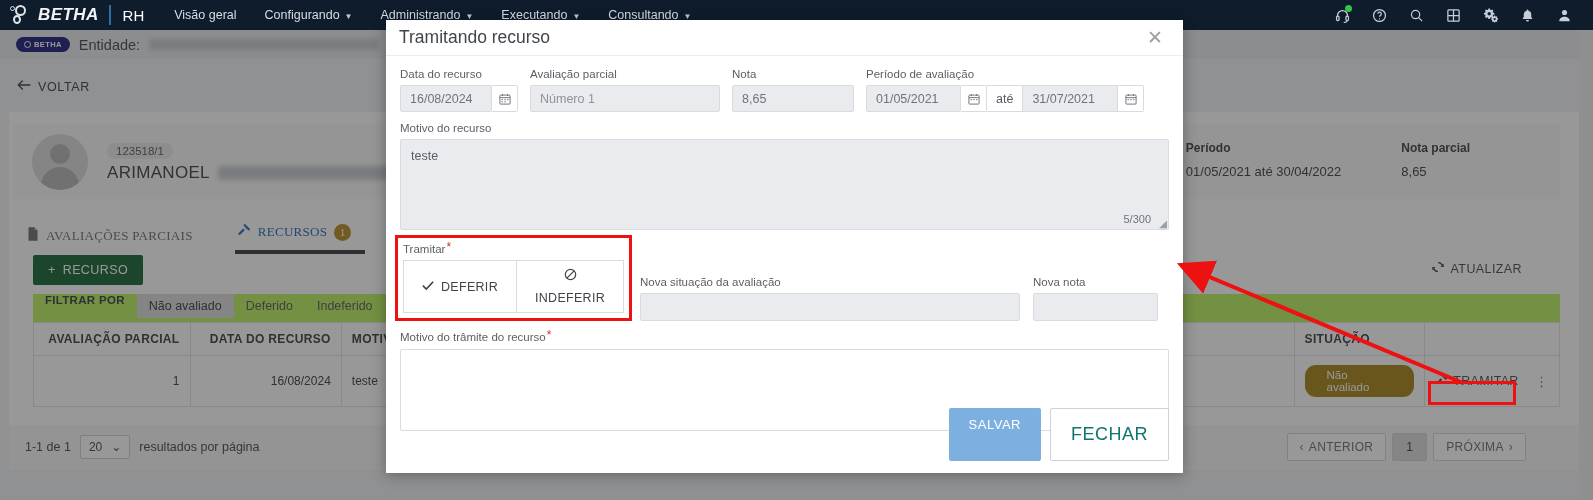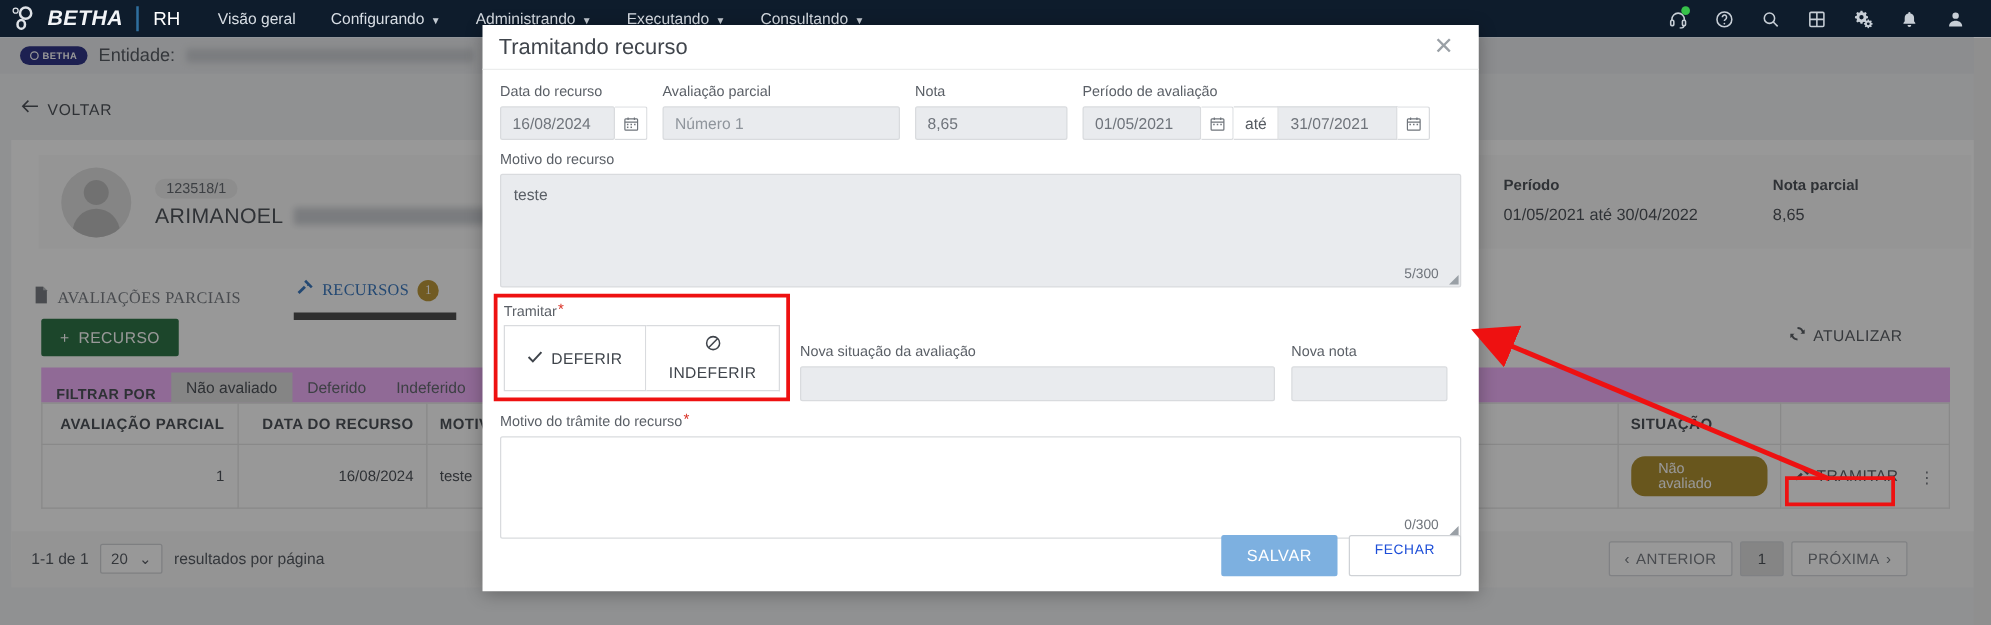--- a/index.html
+++ b/index.html
@@ -58,57 +58,57 @@
   
   .voltar { position: absolute; top: 78px; left: 16px; display: flex; align-items: center; gap: 6px; color: #3f444b; }
   .voltar .txt { font-size: 12.5px; letter-spacing: .6px; }
 
   
   .card {
     position: absolute; top: 112px; left: 9px; width: 1575px; height: 345px;
     background: #ffffff;
   }
   .profile {
-    position: absolute; top: 12px; left: 22px; width: 1546px; height: 75px;
+    position: absolute; top: 12px; left: 5px; width: 1546px; height: 75px;
     background: #fafafa; display: flex; align-items: center; padding: 0 18px;
   }
   .avatar { width: 56px; height: 56px; border-radius: 50%; background: #dcdcdc; position: relative; overflow: hidden; flex: 0 0 auto; }
   .avatar .head { position: absolute; left: 18px; top: 10px; width: 20px; height: 20px; border-radius: 50%; background: #b9b9b9; }
   .avatar .body { position: absolute; left: 9px; top: 33px; width: 38px; height: 30px; border-radius: 19px 19px 0 0; background: #b9b9b9; }
   .pinfo { margin-left: 19px; }
   .pcode { display:inline-block; background:#ececec; color:#5a5f66; font-size:11.5px; border-radius:9px; padding:2px 9px; }
   .pname { font-size: 17px; color: #41464d; letter-spacing: .3px; margin-top: 4px; display:flex; align-items:center; gap: 8px; }
   .pright { margin-left: auto; display: flex; gap: 0px; align-items: flex-start; }
   .pcol { padding-right: 60px; }
   .pcol.last { padding-right: 72px; }
   .pcol-h { font-size: 12px; font-weight: bold; color: #41464d; }
   .pcol-v { font-size: 13px; color: #41464d; margin-top: 9px; }
   .pcol-pre { font-size: 13px; color: #41464d; margin-top: 26px; padding-right: 40px; }
 
   
   .tabs { position: absolute; top: 103px; left: 16px; display: flex; gap: 0px; align-items: flex-end; font-family: Liberation Serif, serif; }
   .tab { display: flex; align-items: center; gap: 7px; padding: 8px 14px 9px 2px; font-size: 13px; color: #6f747b; letter-spacing: .3px; }
-  .tab.active { color: #2a6ebb; border-bottom: 6px solid #404040; padding-right: 14px; margin-left: 28px; }
+  .tab.active { color: #2a6ebb; border-bottom: 4px solid #404040; padding-right: 14px; margin-left: 28px; }
   .tab-badge { background: #b8902a; color: #fff; border-radius: 50%; width: 17px; height: 17px; font-size: 10.5px; display: flex; align-items: center; justify-content: center; }
 
   
   .btn-recurso {
     position: absolute; top: 143px; left: 24px; background: #1e6b3a; color: #fff;
     font-size: 12.5px; letter-spacing: .4px; padding: 8px 15px; border-radius: 2px;
     display: flex; align-items: center; gap: 7px;
   }
   .btn-atualizar {
     position: absolute; top: 148px; right: 62px; display: flex; align-items: center; gap: 6px;
     color: #4d5258; font-size: 12.5px; letter-spacing: .4px;
   }
 
   
   .filterbar {
     position: absolute; top: 182px; left: 24px; width: 1527px; height: 28px;
-    background: #f0abfc; display: flex; align-items: flex-end;
+    background: #bef264; display: flex; align-items: flex-start;
   }
   .filter-label { font-size: 11.5px; font-weight: bold; color: #3f444b; padding: 0 12px; letter-spacing: .3px; }
   .filter-chip { font-size: 12.5px; color: #5a5f66; padding: 5px 12px; }
   .filter-chip.on { background: #dcdcdc; color: #3f444b; }
 
   
   .tbl { position: absolute; top: 210px; left: 24px; width: 1527px; border-collapse: collapse; }
   .tbl th, .tbl td { border: 1px solid #e3e3e3; font-size: 12px; padding: 9px 10px; color: #3f444b; }
   .tbl th { font-weight: bold; letter-spacing: .35px; text-align: left; }
   .tbl th.num, .tbl td.num { text-align: right; }
@@ -175,21 +175,21 @@
     border: 1px solid #d9dbde; background: #fff; font-size: 12.5px; color: #3f444b;
     padding: 7px 18px; display: flex; align-items: center; gap: 7px; letter-spacing: .3px;
   }
   .seg-btn + .seg-btn { border-left: none; flex-direction: column; }
 
   .sel-inp { height: 28px; border: 1px solid #d9dbde; background: #e9ebee; border-radius: 2px; }
 
   .ta2-wrap { margin-top: 9px; position: relative; }
   .modal-foot { position: absolute; right: 14px; bottom: 12px; display: flex; gap: 9px; text-align: center; }
   .btn-salvar { background: #7db0e0; color: #fff; font-size: 13px; letter-spacing: .5px; padding: 9px 20px; border-radius: 2px; }
-  .btn-fechar { background: #fff; border: 1px solid #cfd2d6; color: #1d4ed8; font-size: 11px; letter-spacing: .5px; padding: 5px 20px; border-radius: 2px; }
+  .btn-fechar { background: #fff; border: 1px solid #cfd2d6; color: #0f766e; font-size: 18px; letter-spacing: .5px; padding: 15px 20px; border-radius: 2px; }
 
   
   .anno { position: absolute; inset: 0; pointer-events: none; }
   .tramitar-hl { position: absolute; left: 1428px; top: 381px; width: 88px; height: 24px; border: 3px solid #ee1111; }
 </style>
 </head>
 <body>
 
 <div id="root">
 

